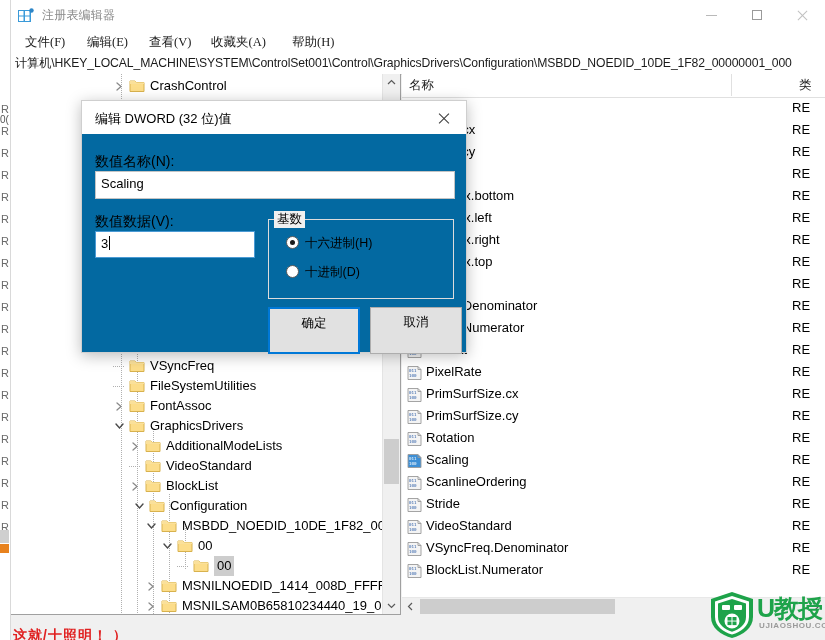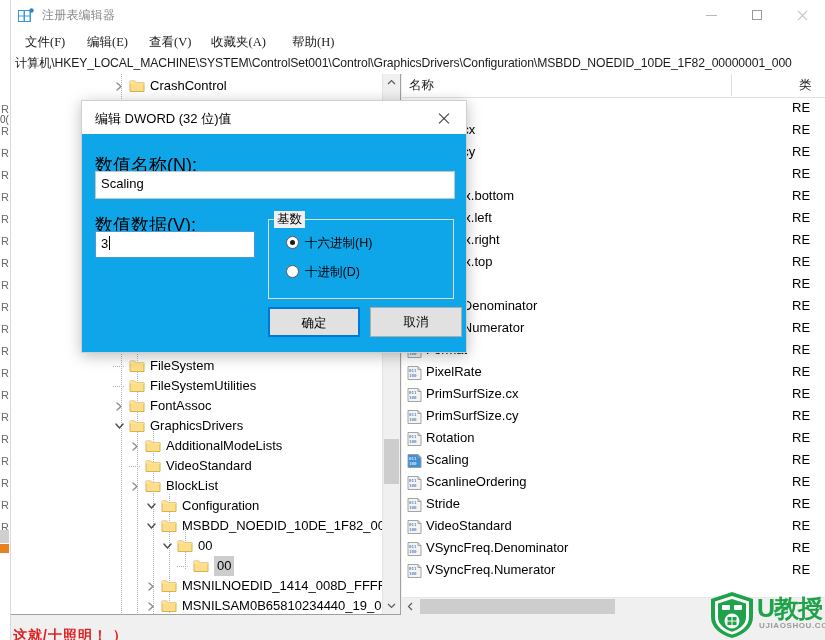--- a/index.html
+++ b/index.html
@@ -215,21 +215,21 @@
   }
   .redtext {
     position: absolute; left: 2px; bottom: -5px;
     font-size: 14px; color: #e02020; font-weight: bold; white-space: nowrap;
     letter-spacing: 1px;
   }
 
   
   .dialog {
     position: absolute; left: 70px; top: 100px; width: 386px; height: 253px;
-    background: #0ea5e9;
+    background: #0369a1;
     border: 1px solid #cfcfcf;
     box-shadow: 0 3px 14px rgba(0,0,0,.26);
     box-sizing: border-box;
   }
   .dlg-title {
     position: absolute; left: 0; top: 0; right: 0; height: 33px;
     background: #ffffff;
   }
   .dlg-title .t {
     position: absolute; left: 13px; top: 9px; font-size: 13px; color: #000;
@@ -238,21 +238,21 @@
     position: absolute; right: 0; top: 0; width: 45px; height: 33px;
   }
   .dlg-close .x { position: absolute; left: 16px; top: 11px; width: 13px; height: 13px; }
   .dlg-close .x:before, .dlg-close .x:after {
     content: ""; position: absolute; left: 0; top: 6px; width: 14px; height: 1px; background: #3a3a3a;
   }
   .dlg-close .x:before { transform: rotate(45deg); }
   .dlg-close .x:after  { transform: rotate(-45deg); }
 
   .dlg-label {
-    position: absolute; font-size: 18px; color: #000; white-space: nowrap;
+    position: absolute; font-size: 14px; color: #000; white-space: nowrap;
   }
   .dlg-input {
     position: absolute; background: #ffffff; border: 1px solid #c4c4c4;
     box-sizing: border-box; font-size: 13px; color: #000;
     padding: 2px 5px; line-height: 20px;
     font-family: "Liberation Sans", sans-serif;
   }
   .dlg-input.focused { border: 1px solid #4a9ad4; }
   .caret {
     display: inline-block; width: 1px; height: 14px; background: #000;
@@ -270,21 +270,21 @@
   .radio {
     display: inline-block; width: 13px; height: 13px; border-radius: 50%;
     border: 1px solid #5a5a5a; background: #fff; vertical-align: -2px;
     margin-right: 6px; position: relative; box-sizing: border-box;
   }
   .radio.on:after {
     content: ""; position: absolute; left: 3px; top: 3px; width: 5px; height: 5px;
     border-radius: 50%; background: #1b1b1b;
   }
   .dlg-btn {
-    position: absolute; height: 30px; background: #e1e1e1;
+    position: absolute; height: 47px; background: #e1e1e1;
     border: 1px solid #adadad; box-sizing: border-box;
     font-size: 12.5px; color: #000; text-align: center; line-height: 28px;
     font-family: Liberation Sans, sans-serif;
   }
   .dlg-btn.default { border: 2px solid #0078d7; }
 
   
   .watermark {
     position: absolute; left: 707px; top: 590px; width: 118px; height: 50px;
   }
@@ -395,21 +395,21 @@
                       <path d="M1 2 L6 2 L7.3 3.6 L15 3.6 L15 5 L1 5 Z" fill="#fae09a"></path>
                     </svg></span>
                   <span class="label" style="left: 139px; text-align: right;">CrashControl</span>
                 </div>
                 <div class="tree-row" style="position: absolute; left: 0px; right: 0px; top: 282px;">
                   <span class="dotted-h" style="left: 102px; top: 10px; width: 11px;"></span>
                   <span class="folder" style="left: 118px;"><svg width="16" height="14" viewBox="0 0 16 14">
                       <path d="M1 2 L6 2 L7.3 3.6 L15 3.6 L15 12.5 L1 12.5 Z" fill="#fcdd8a" stroke="#d8b24e" stroke-width="1"></path>
                       <path d="M1 2 L6 2 L7.3 3.6 L15 3.6 L15 5 L1 5 Z" fill="#fae09a"></path>
                     </svg></span>
-                  <span class="label" style="left: 139px;">FileSystem</span>
+                  <span class="label" style="left: 139px;">VSyncFreq</span>
                 </div>
                 <div class="tree-row" style="position: absolute; left: 0px; right: 0px; top: 302px;">
                   <span class="dotted-h" style="left: 102px; top: 10px; width: 11px;"></span>
                   <span class="folder" style="left: 118px;"><svg width="16" height="14" viewBox="0 0 16 14">
                       <path d="M1 2 L6 2 L7.3 3.6 L15 3.6 L15 12.5 L1 12.5 Z" fill="#fcdd8a" stroke="#d8b24e" stroke-width="1"></path>
                       <path d="M1 2 L6 2 L7.3 3.6 L15 3.6 L15 5 L1 5 Z" fill="#fae09a"></path>
                     </svg></span>
                   <span class="label" style="left: 139px;">FileSystemUtilities</span>
                 </div>
                 <div class="tree-row" style="position: absolute; left: 0px; right: 0px; top: 322px;">
@@ -461,21 +461,21 @@
                     <svg width="8" height="9" viewBox="0 0 8 9">
                       <path d="M2 1 L6 4.5 L2 8" stroke="#8a8a8a" stroke-width="1.3" fill="none" stroke-linecap="round"></path>
                     </svg>
                   </span>
                   <span class="folder" style="left: 134px;"><svg width="16" height="14" viewBox="0 0 16 14">
                       <path d="M1 2 L6 2 L7.3 3.6 L15 3.6 L15 12.5 L1 12.5 Z" fill="#fcdd8a" stroke="#d8b24e" stroke-width="1"></path>
                       <path d="M1 2 L6 2 L7.3 3.6 L15 3.6 L15 5 L1 5 Z" fill="#fae09a"></path>
                     </svg></span>
                   <span class="label" style="left: 155px;">BlockList</span>
                 </div>
-                <div class="tree-row" style="position: absolute; left: 16px; right: 0px; top: 422px;">
+                <div class="tree-row" style="position: absolute; left: 4px; right: 0px; top: 422px;">
                   <span class="expander" style="left: 116px;">
                     <svg width="9" height="8" viewBox="0 0 9 8">
                       <path d="M1 2 L4.5 6 L8 2" stroke="#4a4a4a" stroke-width="1.4" fill="none" stroke-linecap="round"></path>
                     </svg>
                   </span>
                   <span class="folder" style="left: 134px;"><svg width="16" height="14" viewBox="0 0 16 14">
                       <path d="M1 2 L6 2 L7.3 3.6 L15 3.6 L15 12.5 L1 12.5 Z" fill="#fcdd8a" stroke="#d8b24e" stroke-width="1"></path>
                       <path d="M1 2 L6 2 L7.3 3.6 L15 3.6 L15 5 L1 5 Z" fill="#fae09a"></path>
                     </svg></span>
                   <span class="label" style="left: 155px;">Configuration</span>
@@ -771,21 +771,21 @@
               <span class="vname">VSyncFreq.Denominator</span>
               <span class="vtype">RE</span>
             </div>
             <div class="list-row">
               <span class="vicon"><svg width="15" height="14" viewBox="0 0 15 14">
                   <path d="M1 0.5 L11 0.5 L14 3.5 L14 13.5 L1 13.5 Z" fill="#f4f4f4" stroke="#9a9a9a" stroke-width="0.9"></path>
                   <path d="M11 0.5 L11 3.5 L14 3.5" fill="none" stroke="#9a9a9a" stroke-width="0.9"></path>
                   <text x="2" y="6.4" font-family="DejaVu Sans Mono, monospace" font-size="4.2" fill="#2f5fa8">011</text>
                   <text x="2" y="11.2" font-family="DejaVu Sans Mono, monospace" font-size="4.2" fill="#2f5fa8">100</text>
                 </svg></span>
-              <span class="vname">VSyncFreq.Numerator</span>
+              <span class="vname">BlockList.Numerator</span>
               <span class="vtype">RE</span>
             </div>
           </div>
         <div class="list-hsb">
           <div class="hsb-arrow left">
             <svg width="7" height="9" viewBox="0 0 7 9">
               <path d="M5 1 L1.5 4.5 L5 8" stroke="#5a5a5a" stroke-width="1.2" fill="none"></path>
             </svg>
           </div>
           <div class="hsb-thumb" style="left:18px; width:195px"></div>

